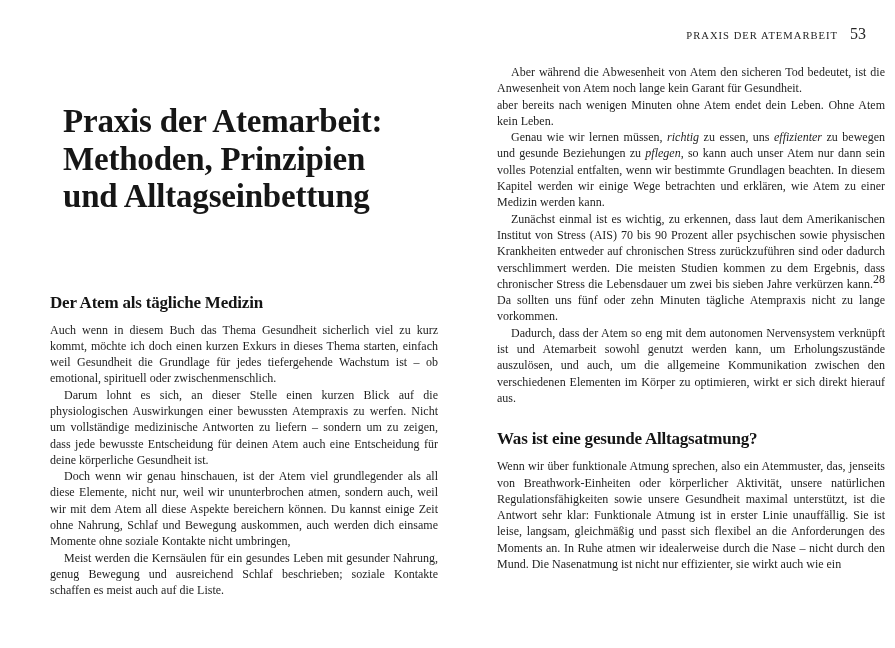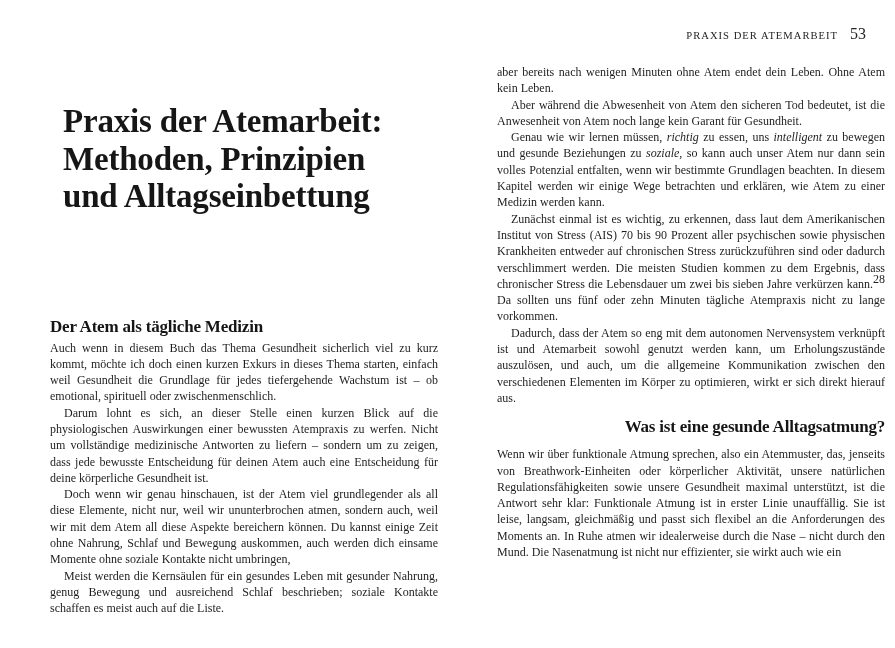--- a/index.html
+++ b/index.html
@@ -25,23 +25,23 @@
     white-space: pre-line;
     font-weight: bold;
   }
   .section-heading {
     font-weight: bold;
     font-size: 17px;
     line-height: 21px;
     letter-spacing: -0.2px;
     color: #151515;
   }
-  #left-page .section-heading { margin-top: 100px; }
+  #left-page .section-heading { margin-top: 76px; }
 
-  .body-block { margin-top: 3px; }
+  .body-block { margin-top: 9px; }
   .para {
     margin: 0;
     font-size: 12px;
     line-height: 16.3px;
     text-align: justify;
     hyphens: auto;
     color: #1d1d1d;
   }
   .para.indent { text-indent: 14px; }
   .para i { font-style: italic; font-family: Liberation Serif, serif; }
@@ -56,21 +56,21 @@
     line-height: 13px;
     color: #242424;
     white-space: nowrap;
   }
   .running-head .page-num {
     margin-left: 12px;
     font-size: 16px;
     letter-spacing: 0;
   }
   #right-page .body-top { margin-top: 22px; }
-  #right-page .section-heading { margin-top: 10px; text-align: right; }
+  #right-page .section-heading { margin-top: 22px; }
   #right-page .body-bottom { margin-top: 9px; }
 </style>
 </head>
 <body style="background: rgb(255, 255, 255); color: rgb(29, 29, 29);">
 
 <div class="spread">
 
   <div class="page" id="left-page">
     <div class="chapter-title">Praxis der Atemarbeit:
 Methoden, Prinzipien
@@ -82,23 +82,23 @@
         <p class="para indent">Doch wenn wir genau hinschauen, ist der Atem viel grundlegender als all diese Elemente, nicht nur, weil wir ununterbrochen atmen, sondern auch, weil wir mit dem Atem all diese Aspekte bereichern können. Du kannst einige Zeit ohne Nahrung, Schlaf und Bewegung auskommen, auch werden dich einsame Momente ohne soziale Kontakte nicht umbringen,</p>
         <p class="para indent">Meist werden die Kernsäulen für ein gesundes Leben mit gesunder Nahrung, genug Bewegung und ausreichend Schlaf beschrieben; soziale Kontakte schaffen es meist auch auf die Liste.</p>
       </div>
   </div>
 
   <div class="page" id="right-page">
     <div class="running-head">
       <span>PRAXIS DER ATEMARBEIT</span><span class="page-num">53</span>
     </div>
     <div class="body-block body-top">
+        <p class="para indent">Aber während die Abwesenheit von Atem den sicheren Tod bedeutet, ist die Anwesenheit von Atem noch lange kein Garant für Gesundheit.</p>
         <p class="para">aber bereits nach wenigen Minuten ohne Atem endet dein Leben. Ohne Atem kein Leben.</p>
-        <p class="para indent">Aber während die Abwesenheit von Atem den sicheren Tod bedeutet, ist die Anwesenheit von Atem noch lange kein Garant für Gesundheit.</p>
-        <p class="para indent">Genau wie wir lernen müssen, <i>richtig</i> zu essen, uns <i>intelligent</i> zu bewegen und gesunde Beziehungen zu <i>soziale</i>, so kann auch unser Atem nur dann sein volles Potenzial entfalten, wenn wir bestimmte Grundlagen beachten. In diesem Kapitel werden wir einige Wege betrachten und erklären, wie Atem zu einer Medizin werden kann.</p>
+        <p class="para indent">Genau wie wir lernen müssen, <i>richtig</i> zu essen, uns <i>effizienter</i> zu bewegen und gesunde Beziehungen zu <i>pflegen</i>, so kann auch unser Atem nur dann sein volles Potenzial entfalten, wenn wir bestimmte Grundlagen beachten. In diesem Kapitel werden wir einige Wege betrachten und erklären, wie Atem zu einer Medizin werden kann.</p>
         <p class="para indent">Zunächst einmal ist es wichtig, zu erkennen, dass laut dem Amerikanischen Institut von Stress (AIS) 70 bis 90 Prozent aller psychischen sowie physischen Krankheiten entweder auf chronischen Stress zurückzuführen sind oder dadurch verschlimmert werden. Die meisten Studien kommen zu dem Ergebnis, dass chronischer Stress die Lebensdauer um zwei bis sieben Jahre verkürzen kann.<sup>28</sup> Da sollten uns fünf oder zehn Minuten tägliche Atempraxis nicht zu lange vorkommen.</p>
         <p class="para indent">Dadurch, dass der Atem so eng mit dem autonomen Nervensystem verknüpft ist und Atemarbeit sowohl genutzt werden kann, um Erholungszustände auszulösen, und auch, um die allgemeine Kommunikation zwischen den verschiedenen Elementen im Körper zu optimieren, wirkt er sich direkt hierauf aus.</p>
       </div>
     <div class="section-heading">Was ist eine gesunde Alltagsatmung?</div>
     <div class="body-block body-bottom">
         <p class="para">Wenn wir über funktionale Atmung sprechen, also ein Atemmuster, das, jenseits von Breathwork-Einheiten oder körperlicher Aktivität, unsere natürlichen Regulationsfähigkeiten sowie unsere Gesundheit maximal unterstützt, ist die Antwort sehr klar: Funktionale Atmung ist in erster Linie unauffällig. Sie ist leise, langsam, gleichmäßig und passt sich flexibel an die Anforderungen des Moments an. In Ruhe atmen wir idealerweise durch die Nase – nicht durch den Mund. Die Nasenatmung ist nicht nur effizienter, sie wirkt auch wie ein</p>
       </div>
   </div>
 
 </div>

